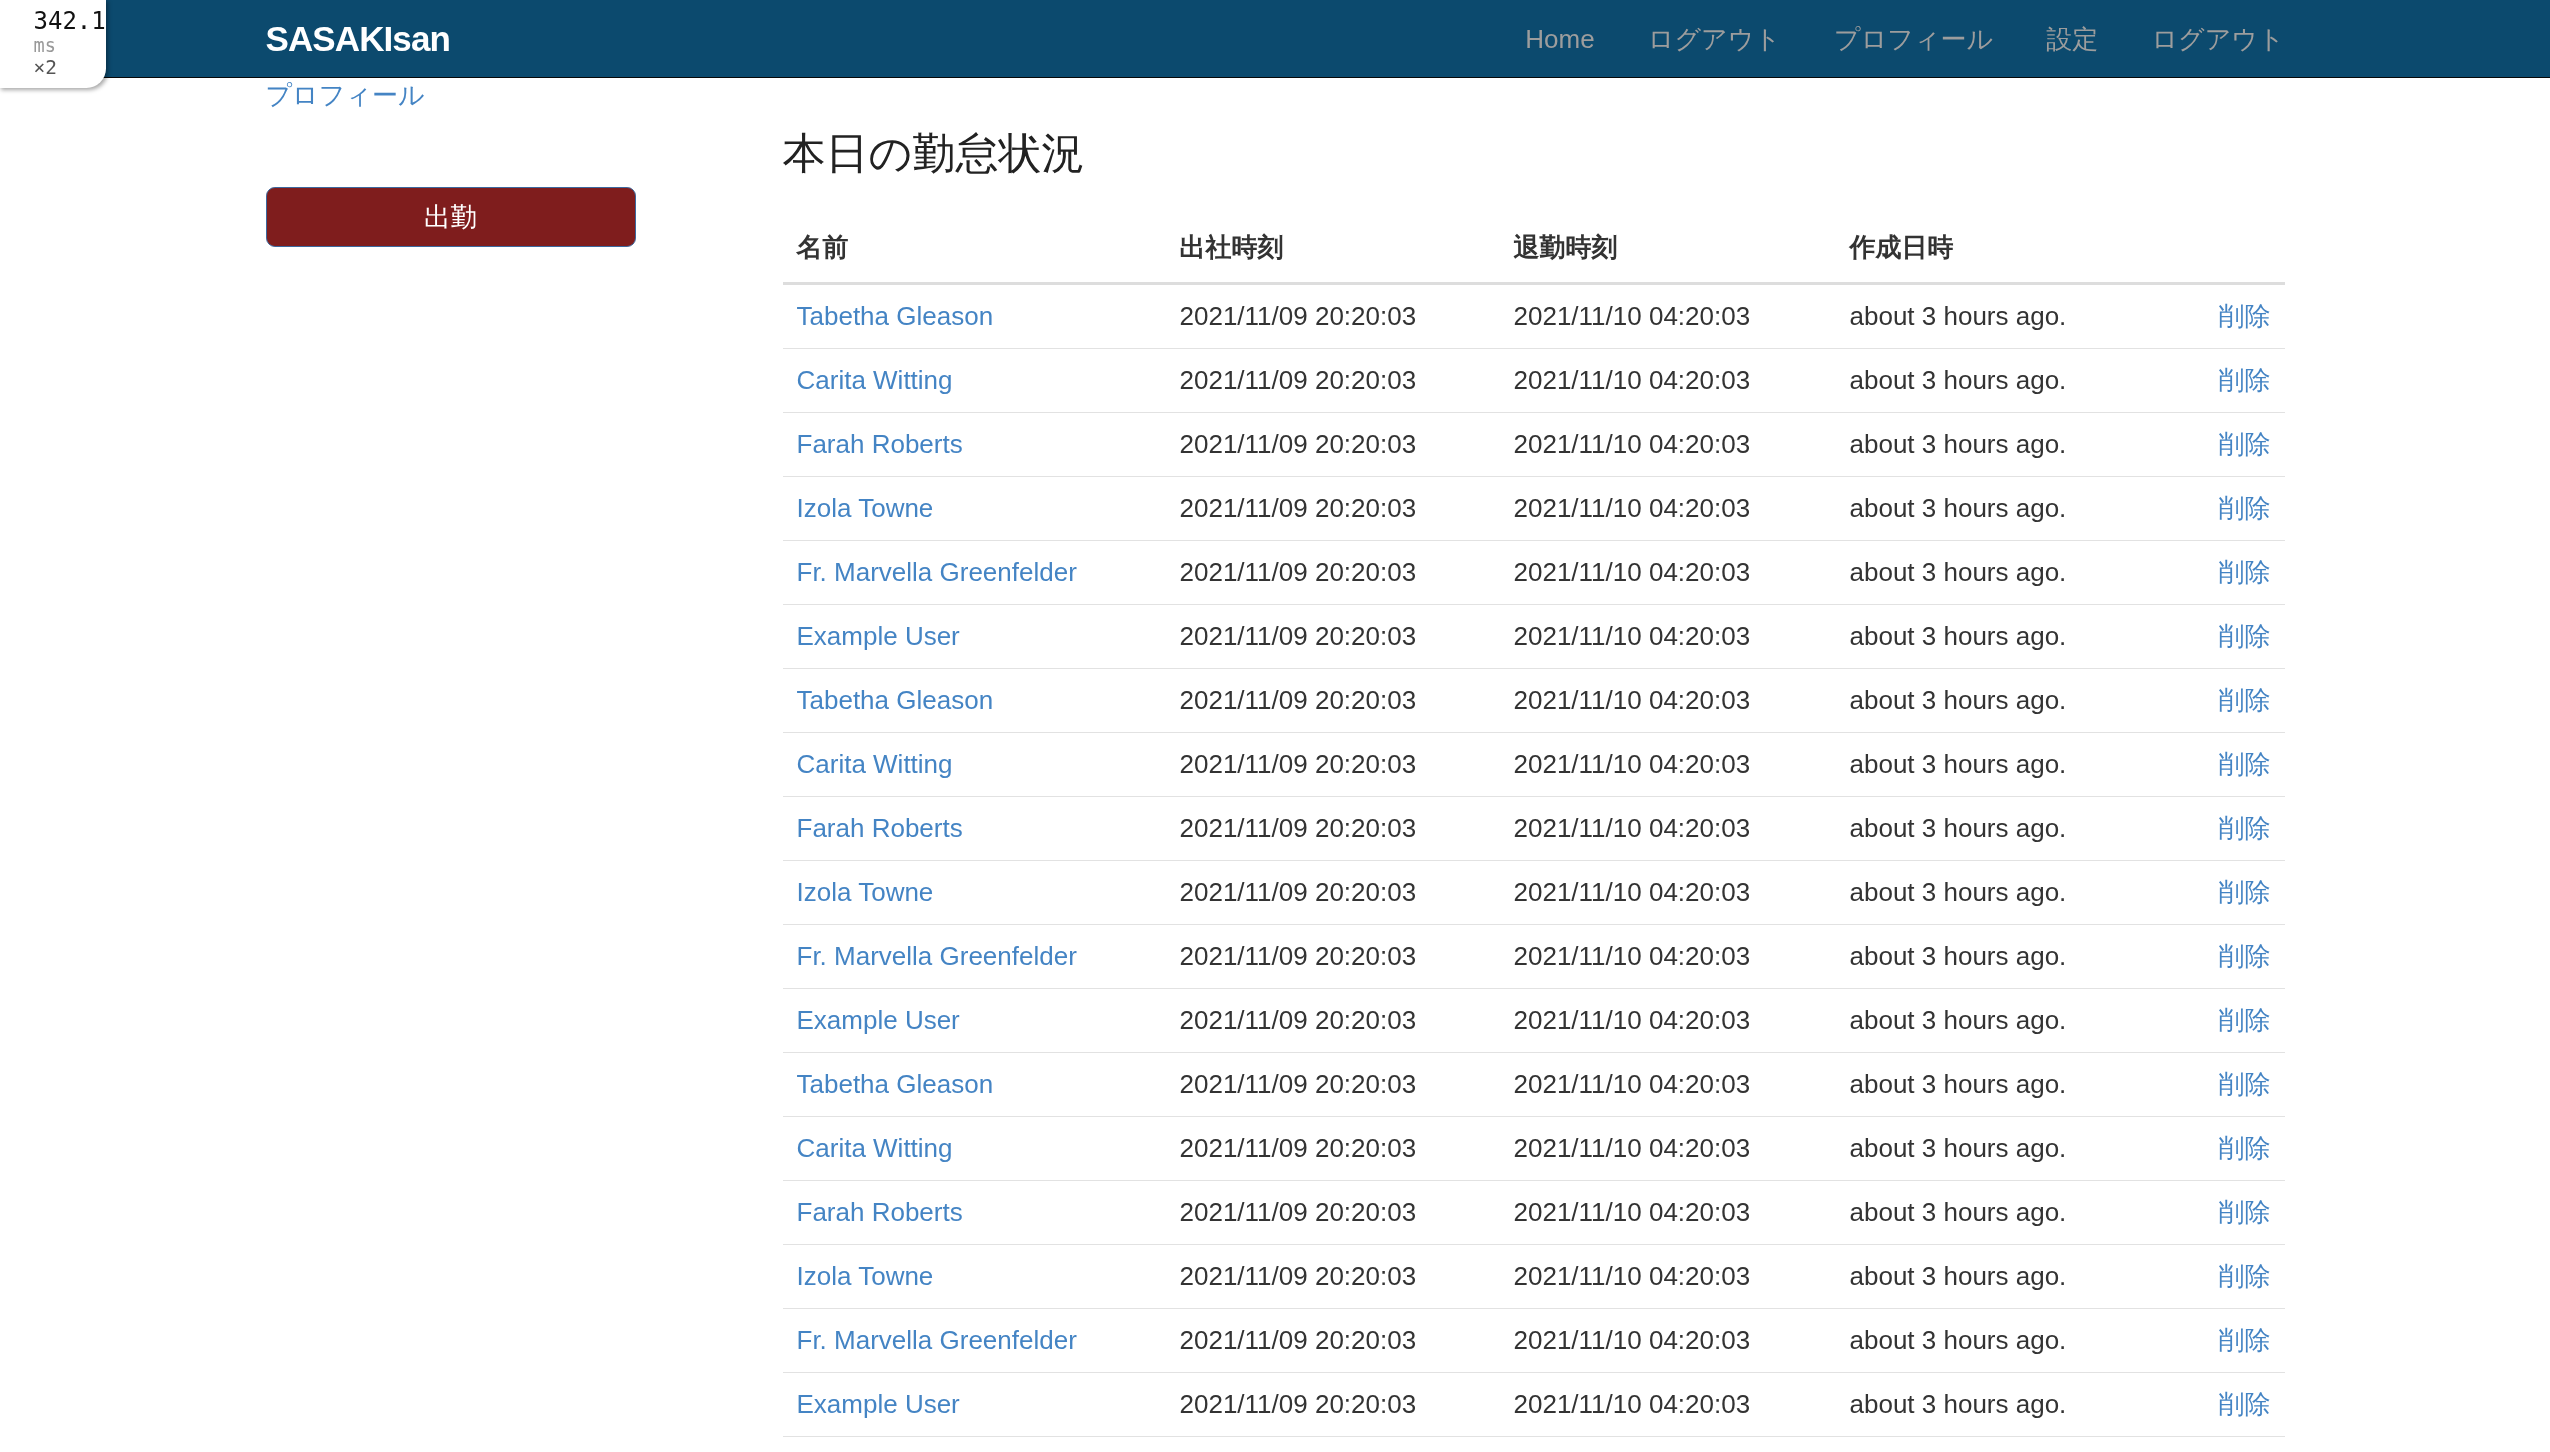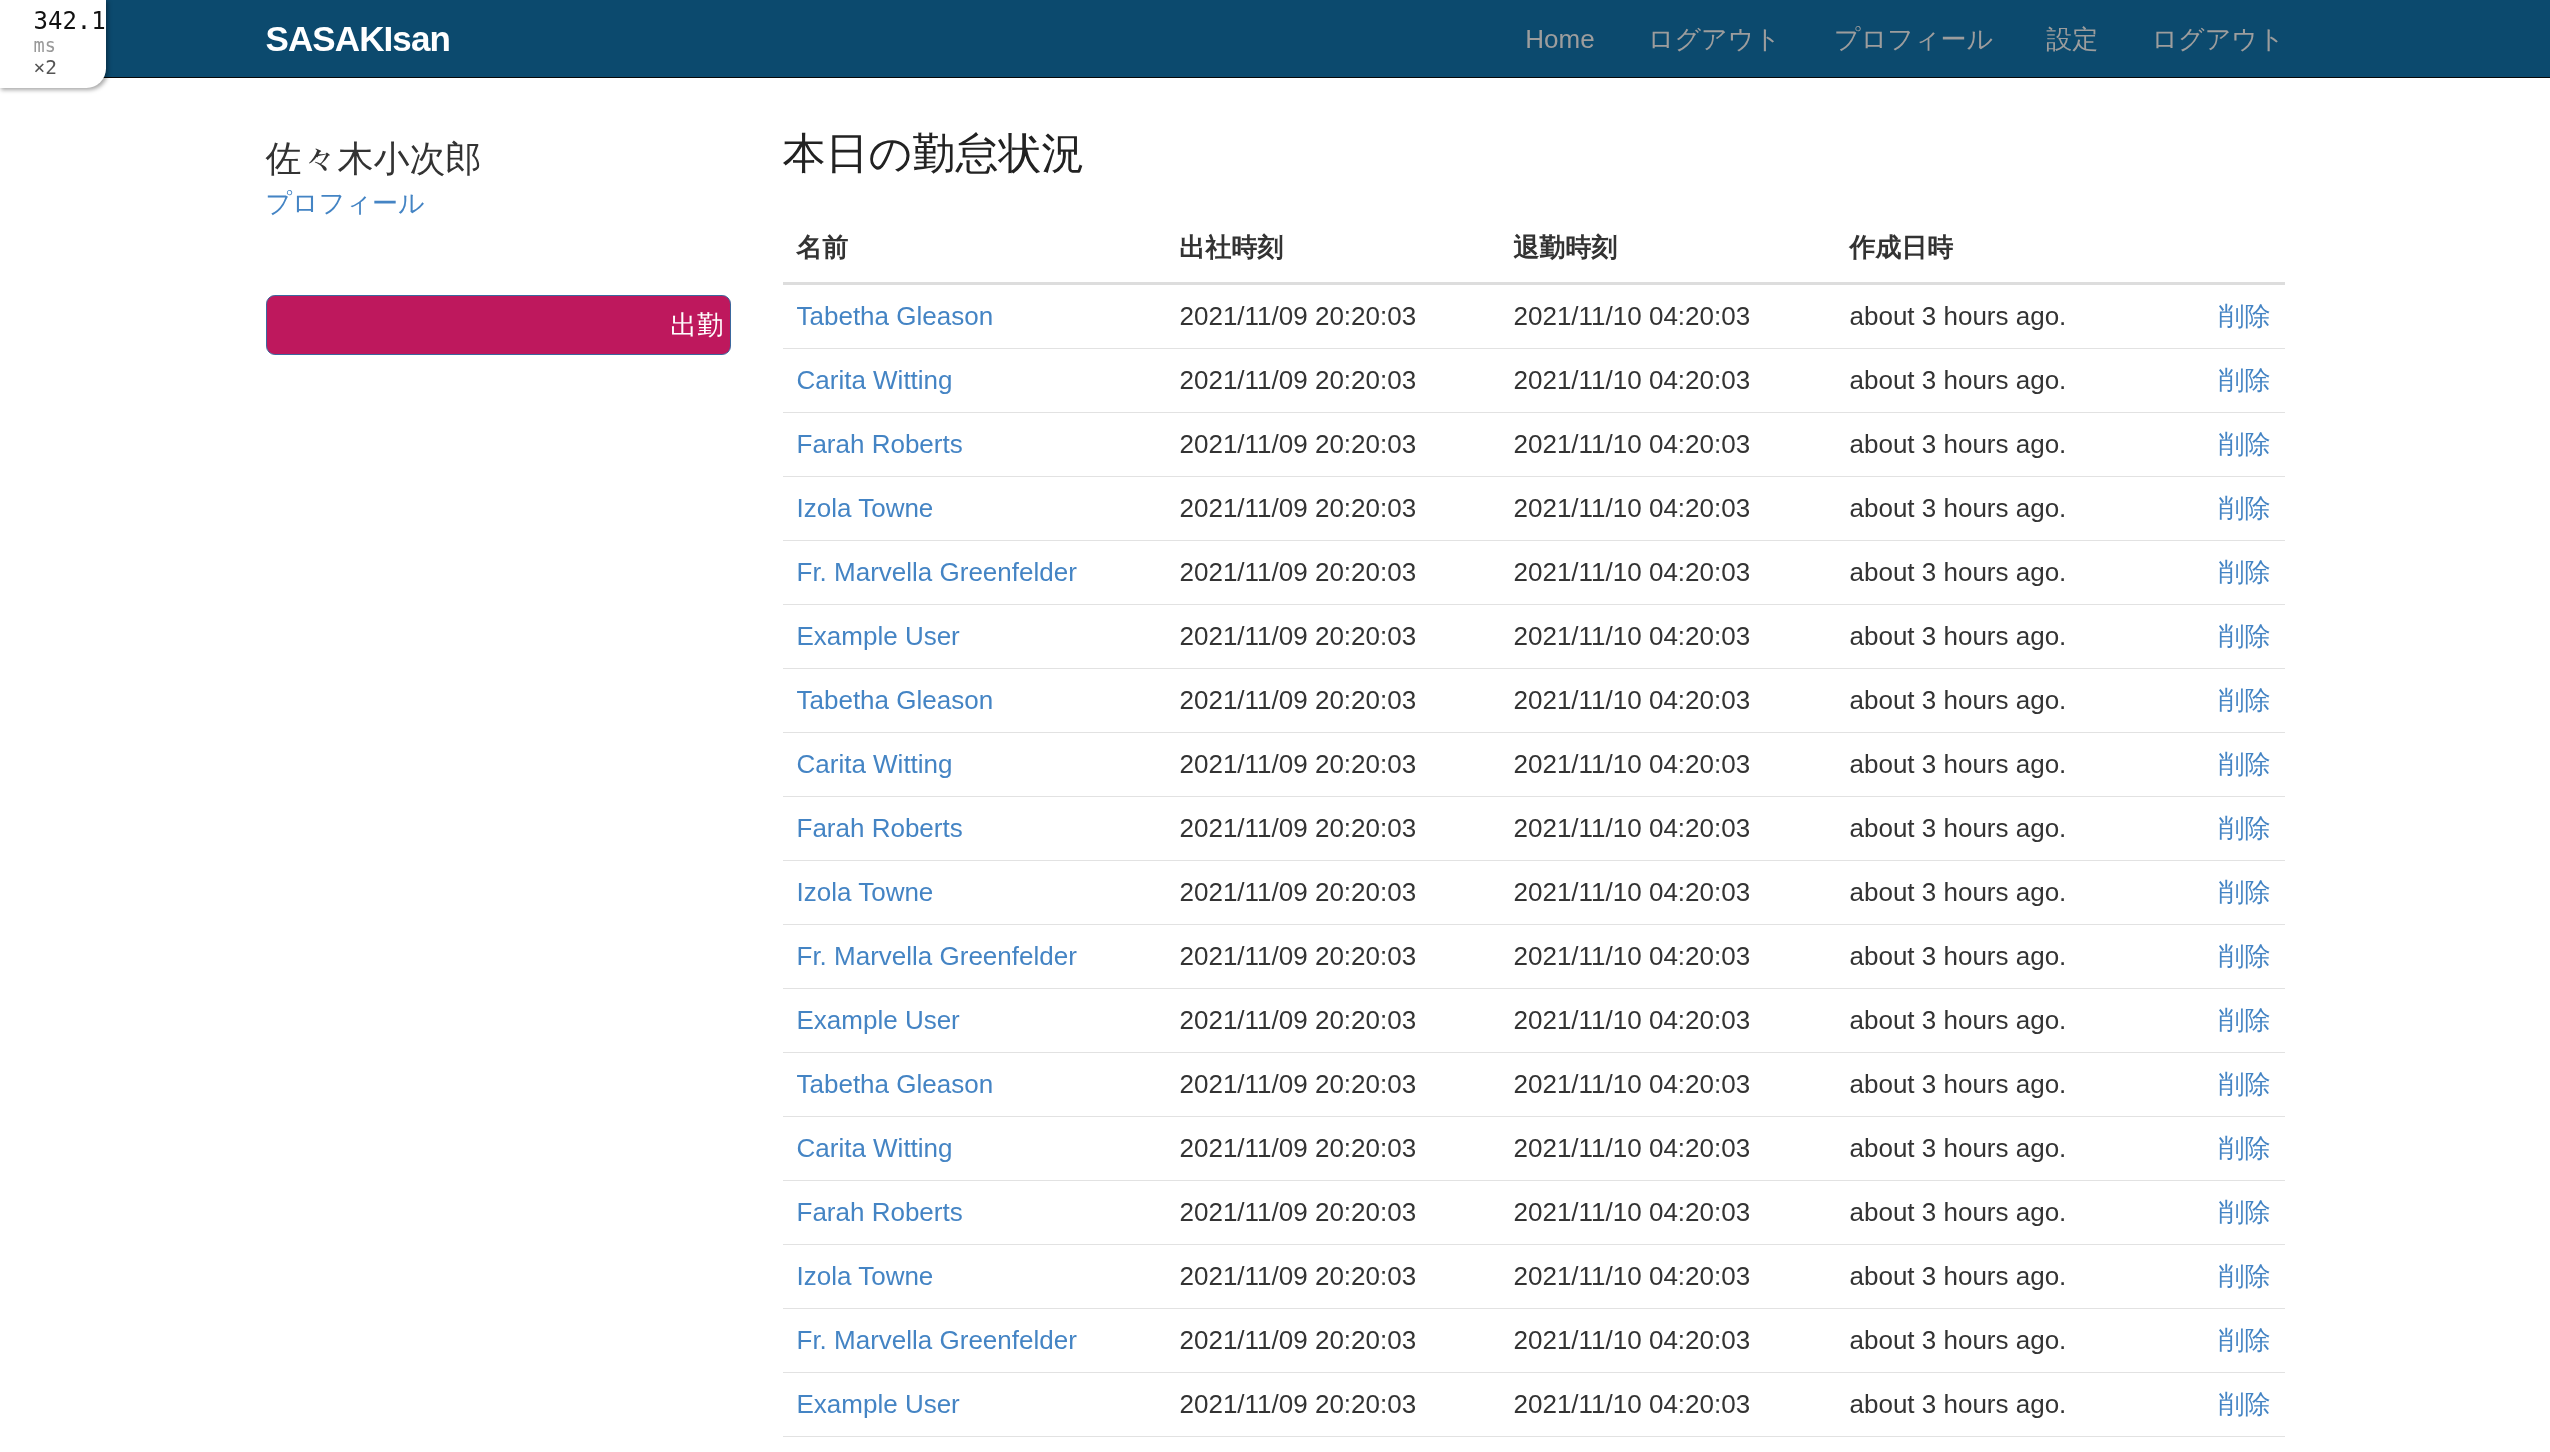--- a/index.html
+++ b/index.html
@@ -53,23 +53,23 @@
   .sidebar { width: 517px; flex: 0 0 517px; }
   .main { flex: 1 1 auto; width: 1502px; }
 
   
   .user-name {
     margin: 60px 0 7px 0;
     font-size: 36px; font-weight: 400; color: #333333; line-height: 1.15;
   }
   .profile-link { font-size: 26px; color: #4484c4; }
   .clock-in-button {
-    display: block; width: 465px; height: 60px; margin-top: 74px;
-    background: #be185d; border: 1.8px solid #3b689e; border-radius: 8.9px;
-    color: #ffffff; font-size: 26.6px; text-align: right;
+    display: block; width: 370px; height: 60px; margin-top: 74px;
+    background: #7f1d1d; border: 1.8px solid #3b689e; border-radius: 8.9px;
+    color: #ffffff; font-size: 26.6px; text-align: center;
     font-family: inherit; cursor: pointer;
   }
 
   
   .page-title {
     margin: 50px 0 34px 0;
     font-size: 43px; font-weight: 500; color: #222222; line-height: 1.2;
   }
   table.attendance {
     width: 100%; border-collapse: collapse; table-layout: fixed;
@@ -122,21 +122,20 @@
       <li>
           <a>ログアウト</a>
         </li>
     </ul>
   </div>
 </nav>
 
 <div class="container content">
 
   <aside class="sidebar">
-    <h2 class="user-name">佐々木小次郎</h2>
     <a class="profile-link">プロフィール</a>
     <button class="clock-in-button">出勤</button>
   </aside>
 
   <main class="main">
     <h1 class="page-title">本日の勤怠状況</h1>
 
     <table class="attendance">
       <colgroup>
         <col class="c-name">

